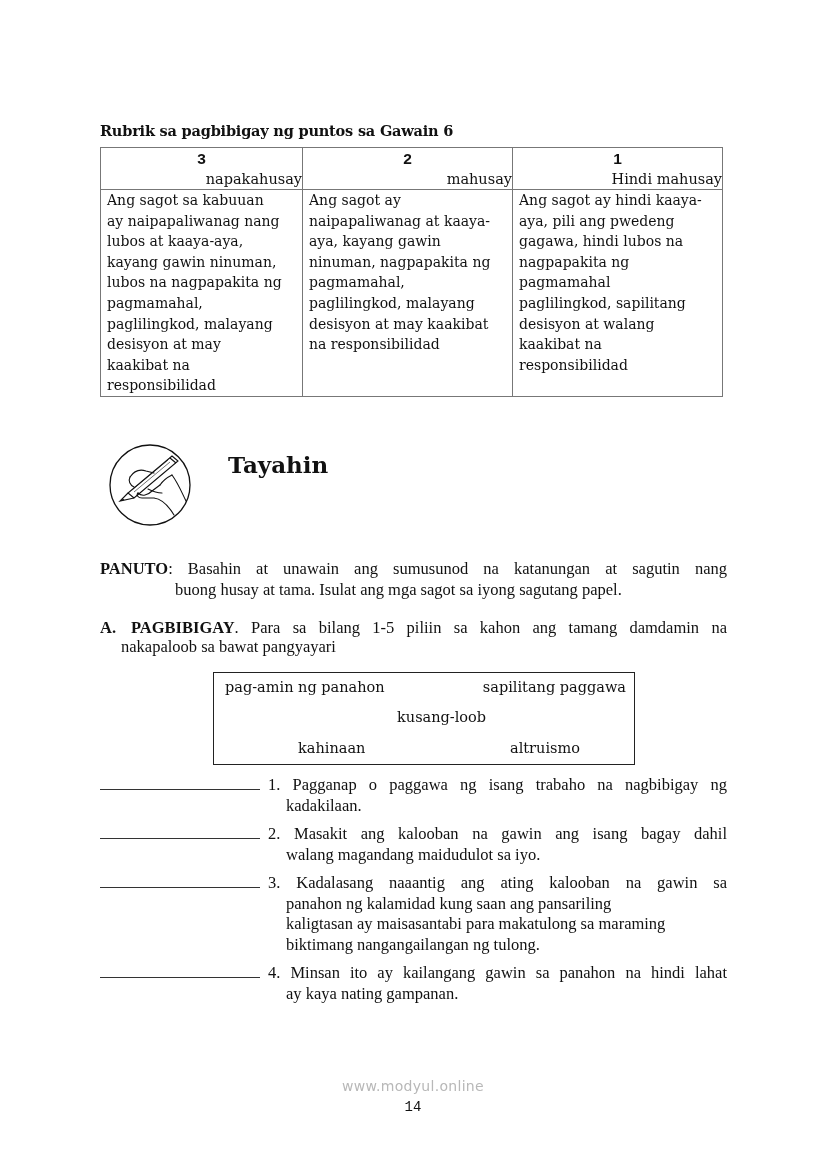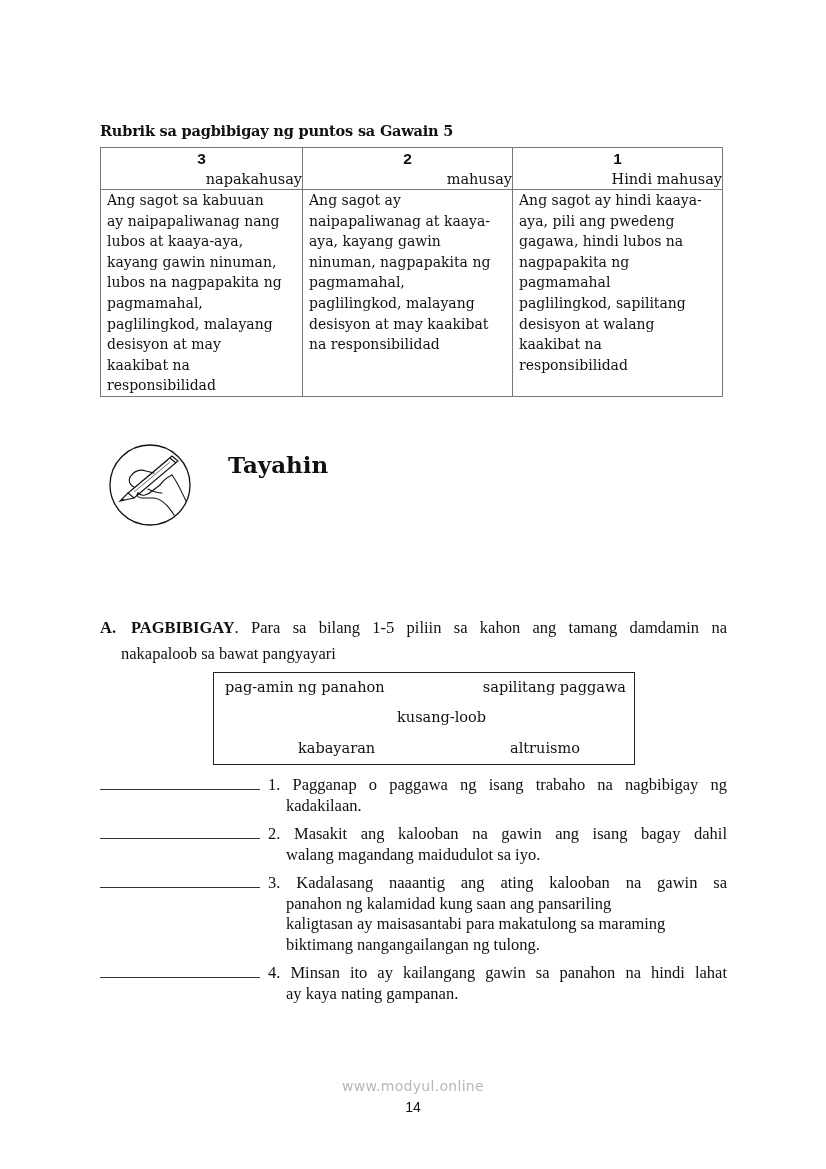--- a/index.html
+++ b/index.html
@@ -39,21 +39,21 @@
   .instructions .line2 { padding-left: 75px; }
   .b { font-weight: bold; }
 
   .partA {
     position: absolute; left: 100px; top: 618px; width: 627px;
     font-family: "Liberation Serif", serif; font-size: 16.5px; line-height: 19px;
   }
   .partA .row1 { display: flex; }
   .partA .letter { width: 31px; font-weight: bold; }
   .partA .text1 { flex: 1; text-align: justify; text-align-last: justify; }
-  .partA .row2 { padding-left: 21px; margin-top: 7px; }
+  .partA .row2 { padding-left: 21px; }
 
   .choices-box {
     position: absolute; left: 213px; top: 672px; width: 420px; height: 91px;
     border: 1.5px solid #222;
     font-family: "DejaVu Serif", serif; font-size: 14.5px;
   }
   .choice { position: absolute; white-space: nowrap; }
 
   .questions {
     position: absolute; left: 100px; top: 775px; width: 627px;
@@ -62,33 +62,33 @@
   .q { display: flex; margin-bottom: 8px; }
   .q .blank { width: 160px; height: 14px; border-bottom: 1px solid #333; flex: none; margin-right: 8px; }
   .q .qbody { flex: 1; }
   .q .qtext { text-align: justify; }
   .q .qtext .first { text-align: justify; text-align-last: justify; display: block; }
   .q .qtext .rest { display: block; padding-left: 18px; text-align: justify; }
   .q .qtext .rest.last { text-align: left; }
 
   .page-number {
     position: absolute; left: 0; width: 826px; top: 1099px; text-align: center;
-    font-family: Liberation Sans, sans-serif; font-size: 14px;
+    font-family: Liberation Mono, monospace; font-size: 14px;
   }
   .watermark {
     position: absolute; left: 0; width: 826px; top: 1078px; text-align: center;
     font-family: "DejaVu Sans", sans-serif; font-size: 14px; color: #b8b8b8; letter-spacing: 0.3px;
   }
 </style>
 </head>
 <body>
 
 <div class="page">
 
-  <div class="rubric-title">Rubrik sa pagbibigay ng puntos sa Gawain 5</div>
+  <div class="rubric-title">Rubrik sa pagbibigay ng puntos sa Gawain 6</div>
 
   <table class="rubric">
     <colgroup>
         <col style="width:202px">
         <col style="width:210px">
         <col style="width:210px">
       </colgroup>
     <tbody>
         <tr>
       <th>
@@ -161,34 +161,38 @@
         <path d="M30 50 C34 54, 40 52, 44 48 L52 42"></path>
         <path d="M30 50 C28 52, 30 55, 34 55 L46 55 C54 56, 60 62, 66 72"></path>
         <path d="M52 42 C56 36, 60 34, 64 32"></path>
         <path d="M64 32 C70 40, 74 50, 78 58"></path>
         <path d="M40 46 C44 48, 48 50, 54 50"></path>
       </g>
     </svg>
   </div>
   <div class="section-title">Tayahin</div>
 
+  <div class="instructions">
+    <div class="line1"><span class="b">PANUTO</span>: <span>Basahin at unawain ang sumusunod na katanungan at sagutin nang</span></div>
+    <div class="line2">buong husay at tama. Isulat ang mga sagot sa iyong sagutang papel.</div>
+  </div>
 
   <div class="partA">
     <div class="row1">
       <span class="letter">A.</span>
       <span class="text1"><span class="b">PAGBIBIGAY</span><span>. Para sa bilang 1-5 piliin sa kahon ang tamang damdamin na</span></span>
     </div>
     <div class="row2">nakapaloob sa bawat pangyayari</div>
   </div>
 
   <div class="choices-box">
     <span class="choice" style="left:11px; top:6px;">pag-amin ng panahon</span>
     <span class="choice" style="right:8px; top:6px;">sapilitang paggawa</span>
     <span class="choice" style="left:183px; top:36px;">kusang-loob</span>
-    <span class="choice" style="left:84px; top:67px;">kabayaran</span>
+    <span class="choice" style="left:84px; top:67px;">kahinaan</span>
     <span class="choice" style="left:296px; top:67px;">altruismo</span>
   </div>
 
   <div class="questions">
     <div class="q">
       <span class="blank"></span>
       <div class="qbody qtext">
           <span class="first">1. Pagganap o paggawa ng isang trabaho na nagbibigay ng</span>
           <span class="rest last">kadakilaan.</span>
         </div>

